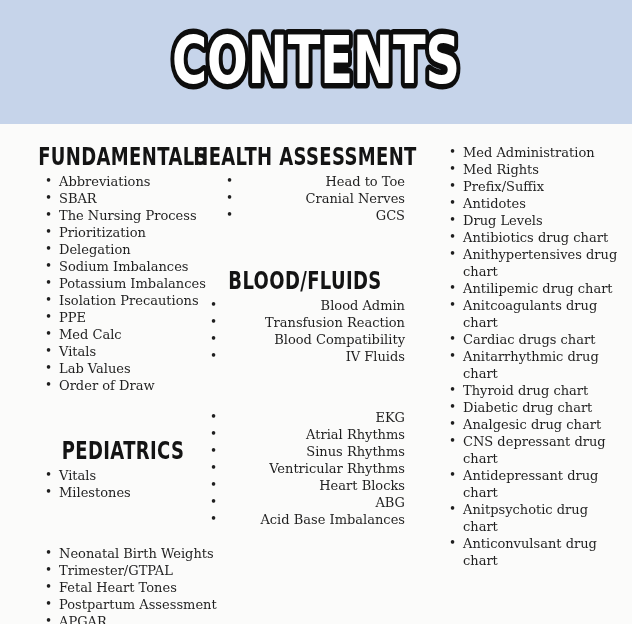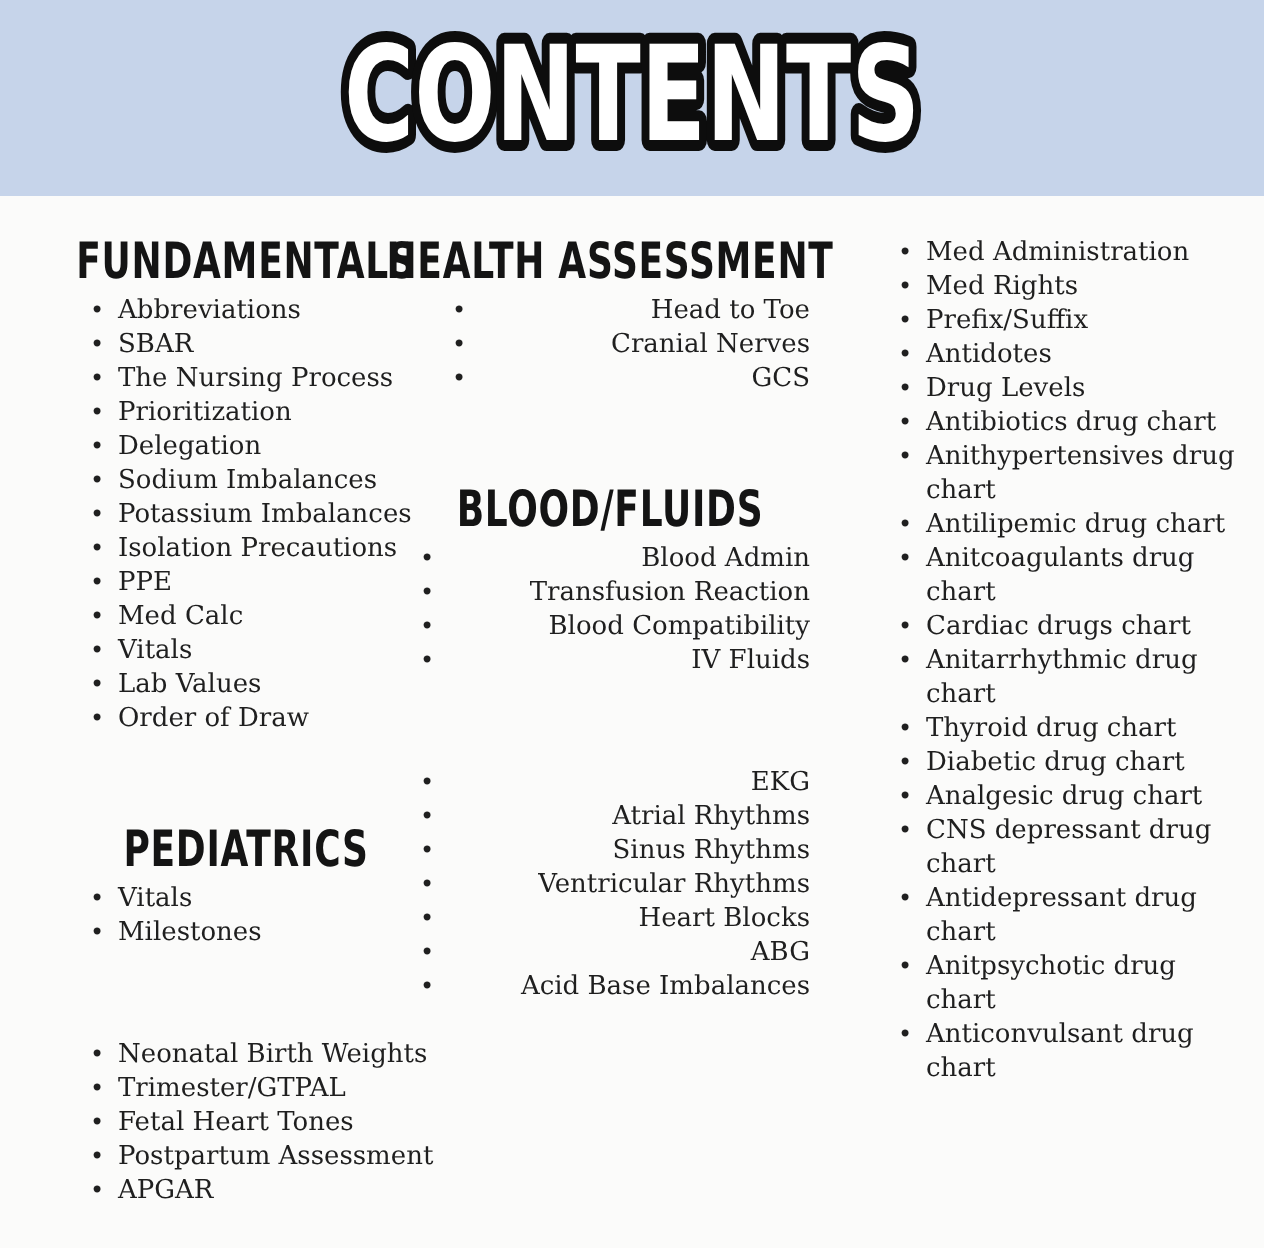--- a/index.html
+++ b/index.html
@@ -13,21 +13,21 @@
   body {
     width: 632px;
     height: 624px;
     background: var(--page-bg);
     overflow: hidden;
     font-family: "DejaVu Serif", serif;
     color: var(--ink);
   }
   .header-band {
     width: 632px;
-    height: 98px;
+    height: 124px;
     background: var(--header-bg);
     display: flex;
     align-items: center;
     justify-content: center;
   }
   .title-svg { display: block; }
   .title-svg text {
     font-family: "DejaVu Sans", sans-serif;
     font-weight: 700;
     fill: #ffffff;

